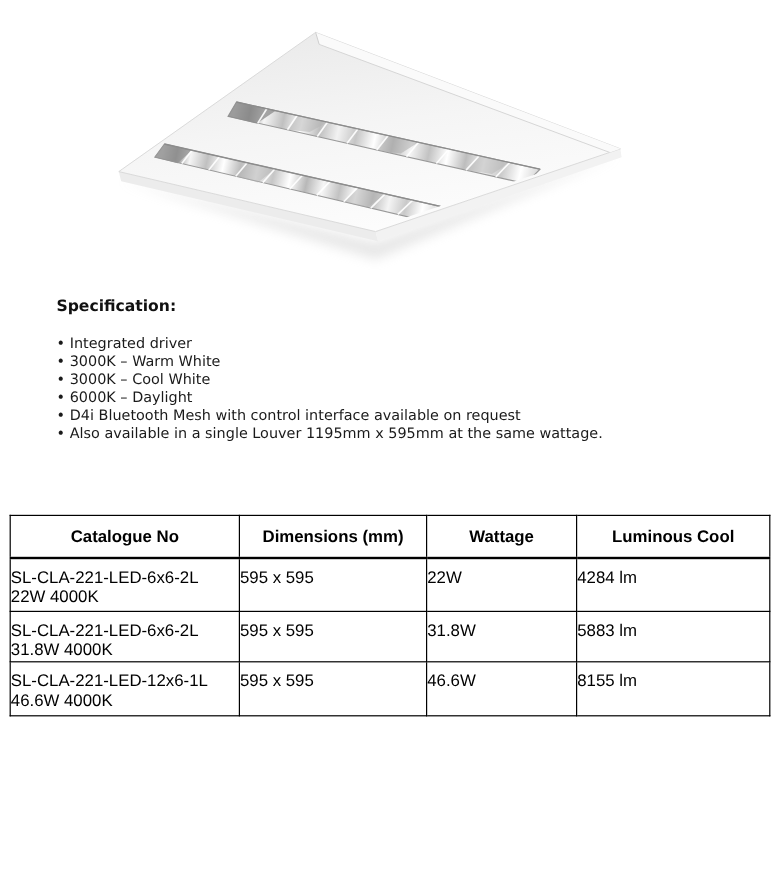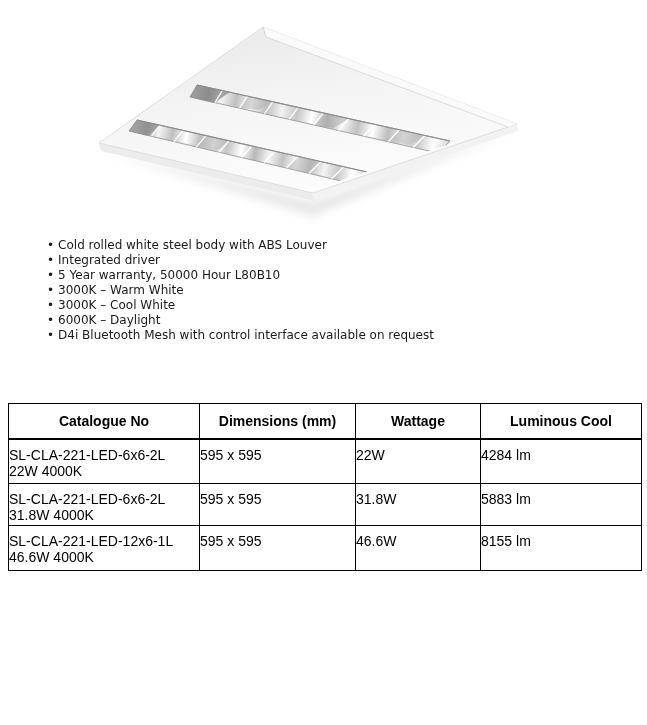--- a/index.html
+++ b/index.html
@@ -169,46 +169,44 @@
             <line x1="344" y1="166.8" x2="331.5" y2="178.7"></line>
           </g>
           <polyline points="137,120 367,172" fill="none" stroke="#8c8c8c" stroke-width="1.1"></polyline>
         </g>
       </g>
     </svg>
   </div>
 
   <div class="content">
 
+    <div class="section-heading spec-heading">Specification:</div>
 
     <ul class="bullet-list">
       <li>
-        <span class="bullet">•</span><span>Cold rolled white steel body with ABS Louver</span>
-      </li>
-      <li>
         <span class="bullet">•</span><span>Integrated driver</span>
       </li>
-      <li>
-        <span class="bullet">•</span><span>5 Year warranty, 50000 Hour L80B10</span>
-      </li>
     </ul>
 
 
     <ul class="bullet-list">
       <li>
         <span class="bullet">•</span><span>3000K – Warm White</span>
       </li>
       <li>
         <span class="bullet">•</span><span>3000K – Cool White</span>
       </li>
       <li>
         <span class="bullet">•</span><span>6000K – Daylight</span>
       </li>
       <li>
         <span class="bullet">•</span><span>D4i Bluetooth Mesh with control interface available on request</span>
+      </li>
+      <li>
+        <span class="bullet">•</span><span>Also available in a single Louver 1195mm x 595mm at the same wattage.</span>
       </li>
     </ul>
 
   </div>
 
   <table class="product-table">
     <colgroup>
       <col style="width:191px">
         <col style="width:156px">
         <col style="width:125px">

